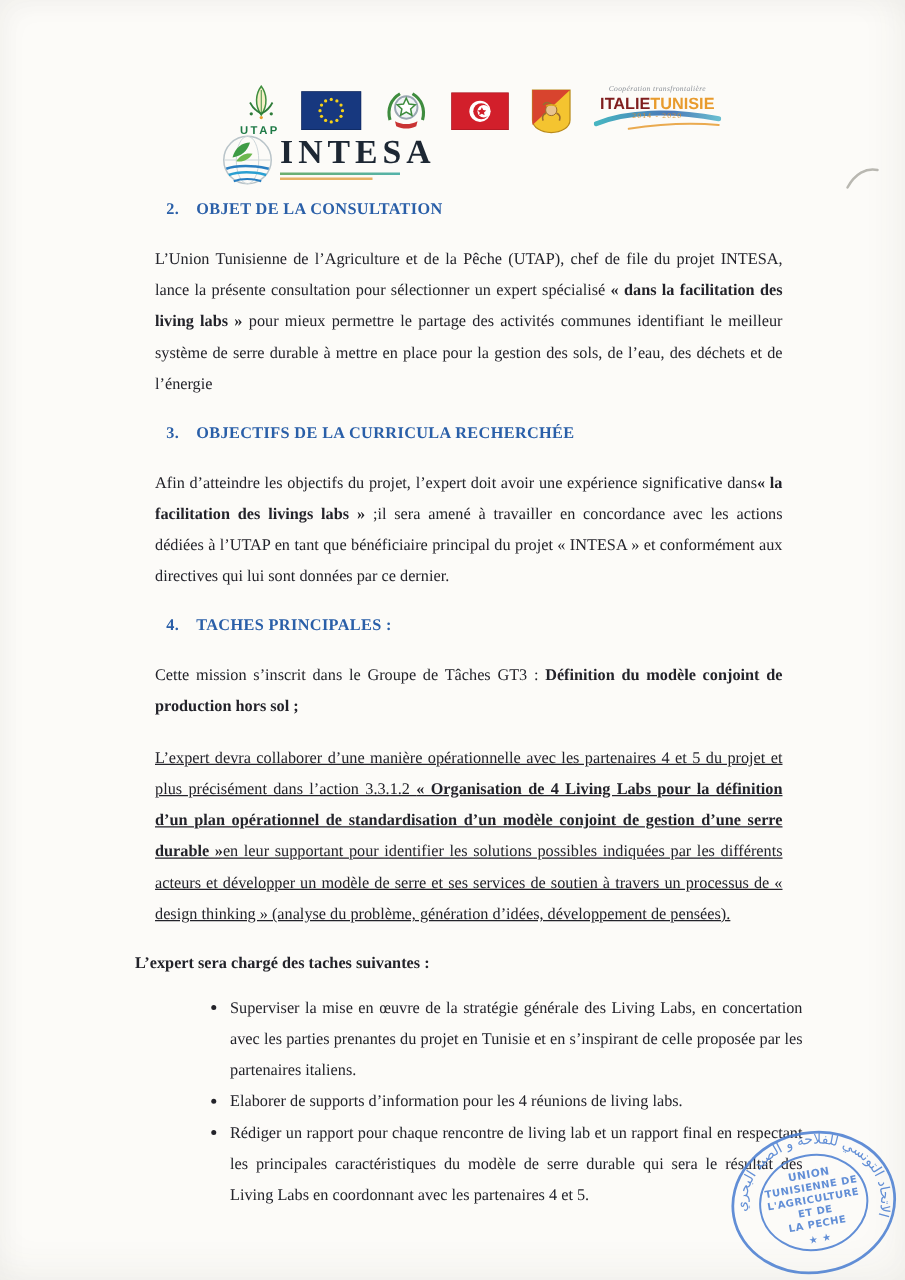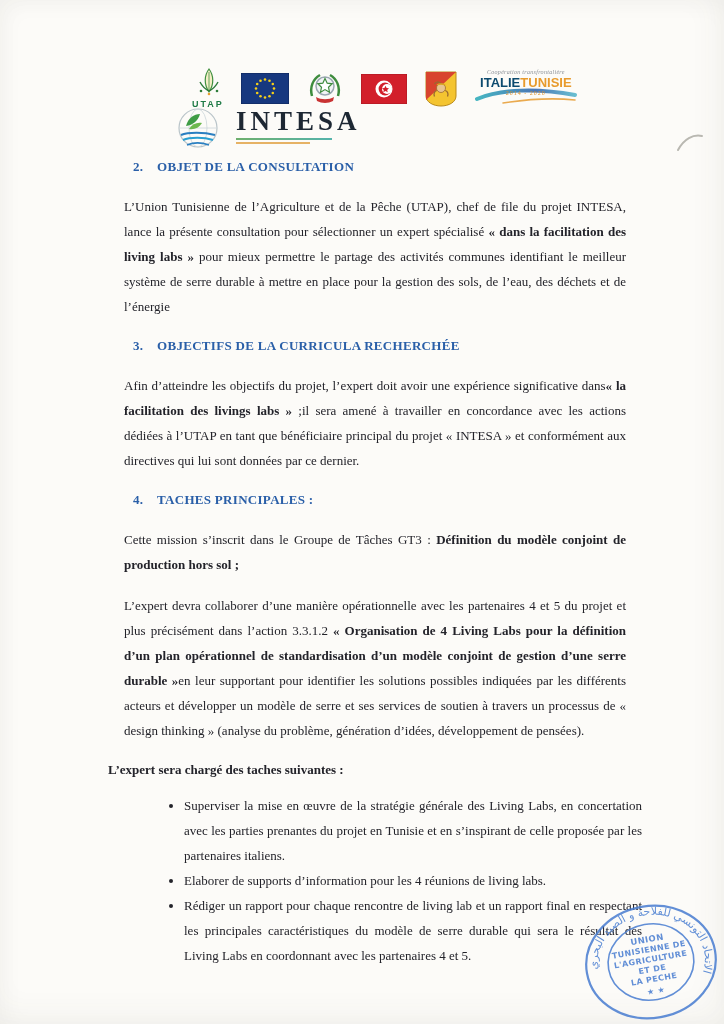--- a/index.html
+++ b/index.html
@@ -9,36 +9,36 @@
     box-shadow:inset -8px -10px 30px rgba(80,70,50,.05), inset 5px 5px 22px rgba(0,0,0,.03);
     font-family:"Liberation Serif","DejaVu Serif",serif;color:#23232a;
   }
   
   .logo-row{position:absolute;top:68px;left:192px;display:flex;align-items:center;gap:17px;}
   .logo{display:flex;flex-direction:column;align-items:flex-end;}
   .utap-label{font-family:"Liberation Sans",sans-serif;font-size:9px;font-weight:bold;color:#1e7a46;letter-spacing:2px;margin-top:1px;}
   .prog{position:relative;width:102px;height:40px;align-items:center;justify-content:flex-start;}
   .prog-tagline{font-size:6px;color:#8a8f96;font-style:italic;letter-spacing:.3px;line-height:7px;white-space:nowrap;}
   .prog-name{font-family:"Liberation Sans",sans-serif;font-size:13px;font-weight:bold;line-height:14px;white-space:nowrap;z-index:2;}
-  .prog-name .it{color:#0c4a6e;margin-top:30px;}
+  .prog-name .it{color:#7f1d1d;margin-top:30px;}
   .prog-name .tn{color:#e89b2d;}
   .prog-years{font-size:6px;color:#d98f2b;letter-spacing:1px;line-height:7px;z-index:2;}
   .prog-swoosh{position:absolute;left:0;top:18px;z-index:1;}
   
-  .intesa{position:absolute;top:106px;left:176px;display:flex;align-items:flex-start;gap:16px;}
+  .intesa{position:absolute;top:106px;left:176px;display:flex;align-items:flex-start;gap:4px;}
   .intesa-name{font-family:"Liberation Serif",serif;font-size:27px;font-weight:600;letter-spacing:4px;color:#1d2733;line-height:30px;}
   .intesa-bar1{width:96px;height:2px;background:linear-gradient(90deg,#4a9c4a,#2aa198);margin-top:2px;opacity:.8;}
   .intesa-bar2{width:74px;height:1.5px;background:#e0a040;margin-top:2px;opacity:.8;}
   
   .content{position:absolute;top:156px;left:108px;width:534px;font-size:13px;line-height:25px;}
   .content p{margin:16px;text-align:justify;}
   .sec-h{font-weight:bold;color:#2a5fa8;letter-spacing:.3px;line-height:22px;margin-left:25px;}
   .sec-h .num{display:inline-block;min-width:24px;}
   .b{font-weight:bold;}
-  .mb2{margin-bottom:2px;}.mb4{margin-bottom:4px;}.mb6{margin-bottom:6px;}
+  .mb2{margin-bottom:2px;}.mb4{margin-bottom:4px;text-decoration:underline;}.mb6{margin-bottom:6px;}
   .mb10{margin-bottom:10px;}.mb12{margin-bottom:12px;}
   .tasks-h{font-weight:bold;text-underline-offset:3px;line-height:22px;margin-bottom:12px;}
   ul.tasks{margin:0 0 0 56px;padding-left:20px;}
   ul.tasks li{text-align:justify;line-height:25px;}
   
   .stamp{position:absolute;left:580px;top:900px;opacity:.88;}
   .stamp text{font-family:"DejaVu Sans","Liberation Sans",sans-serif;}
   
   .pen-mark{position:absolute;left:676px;top:132px;opacity:.75;}
 </style>

